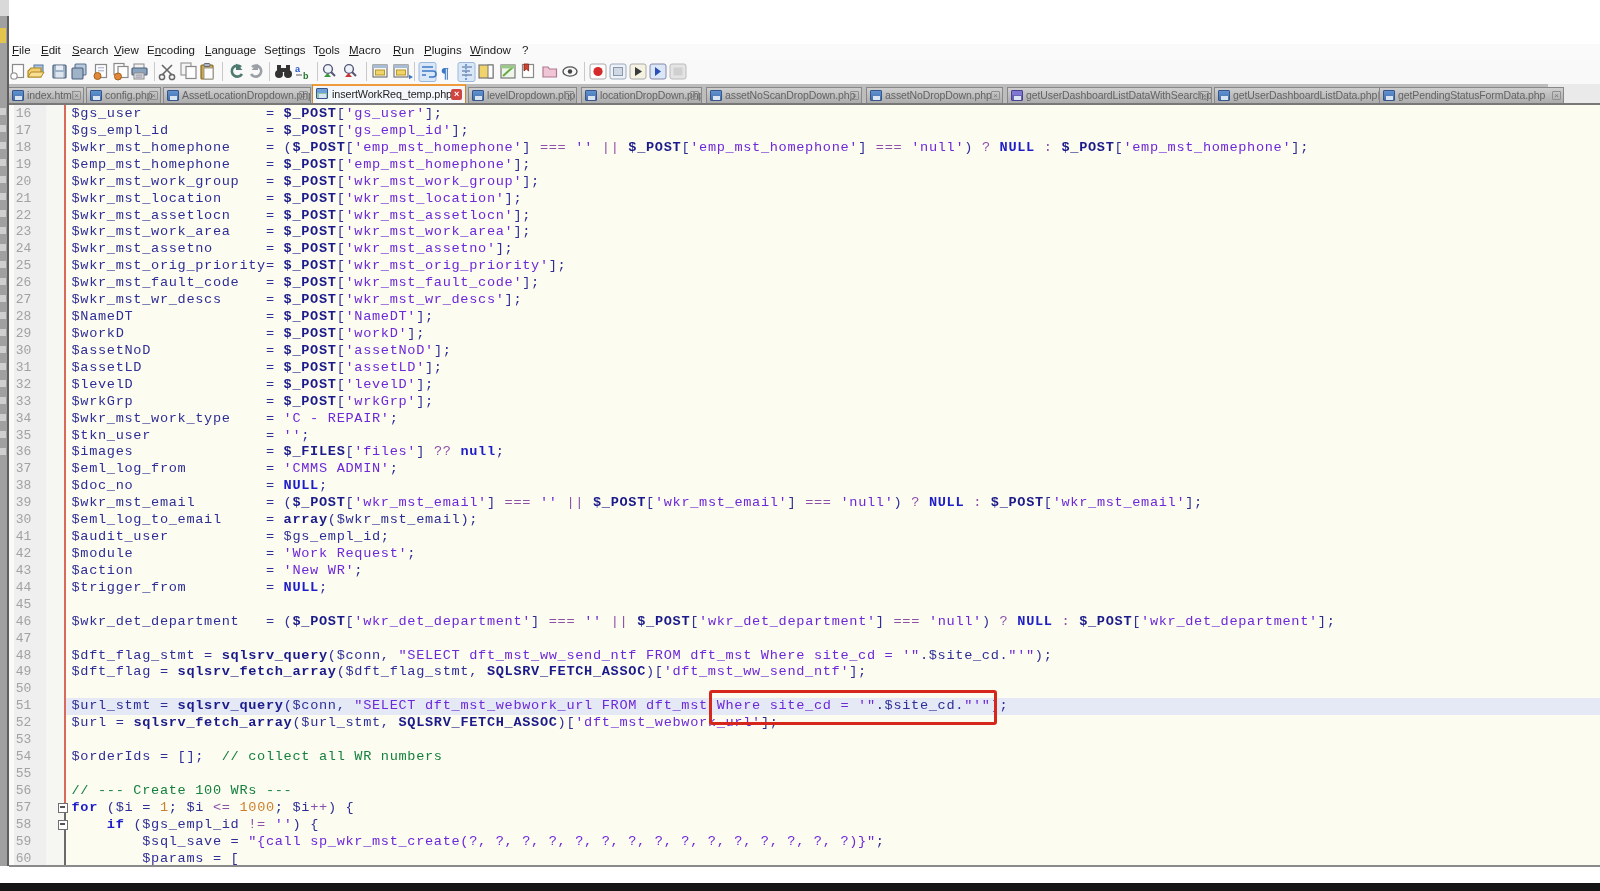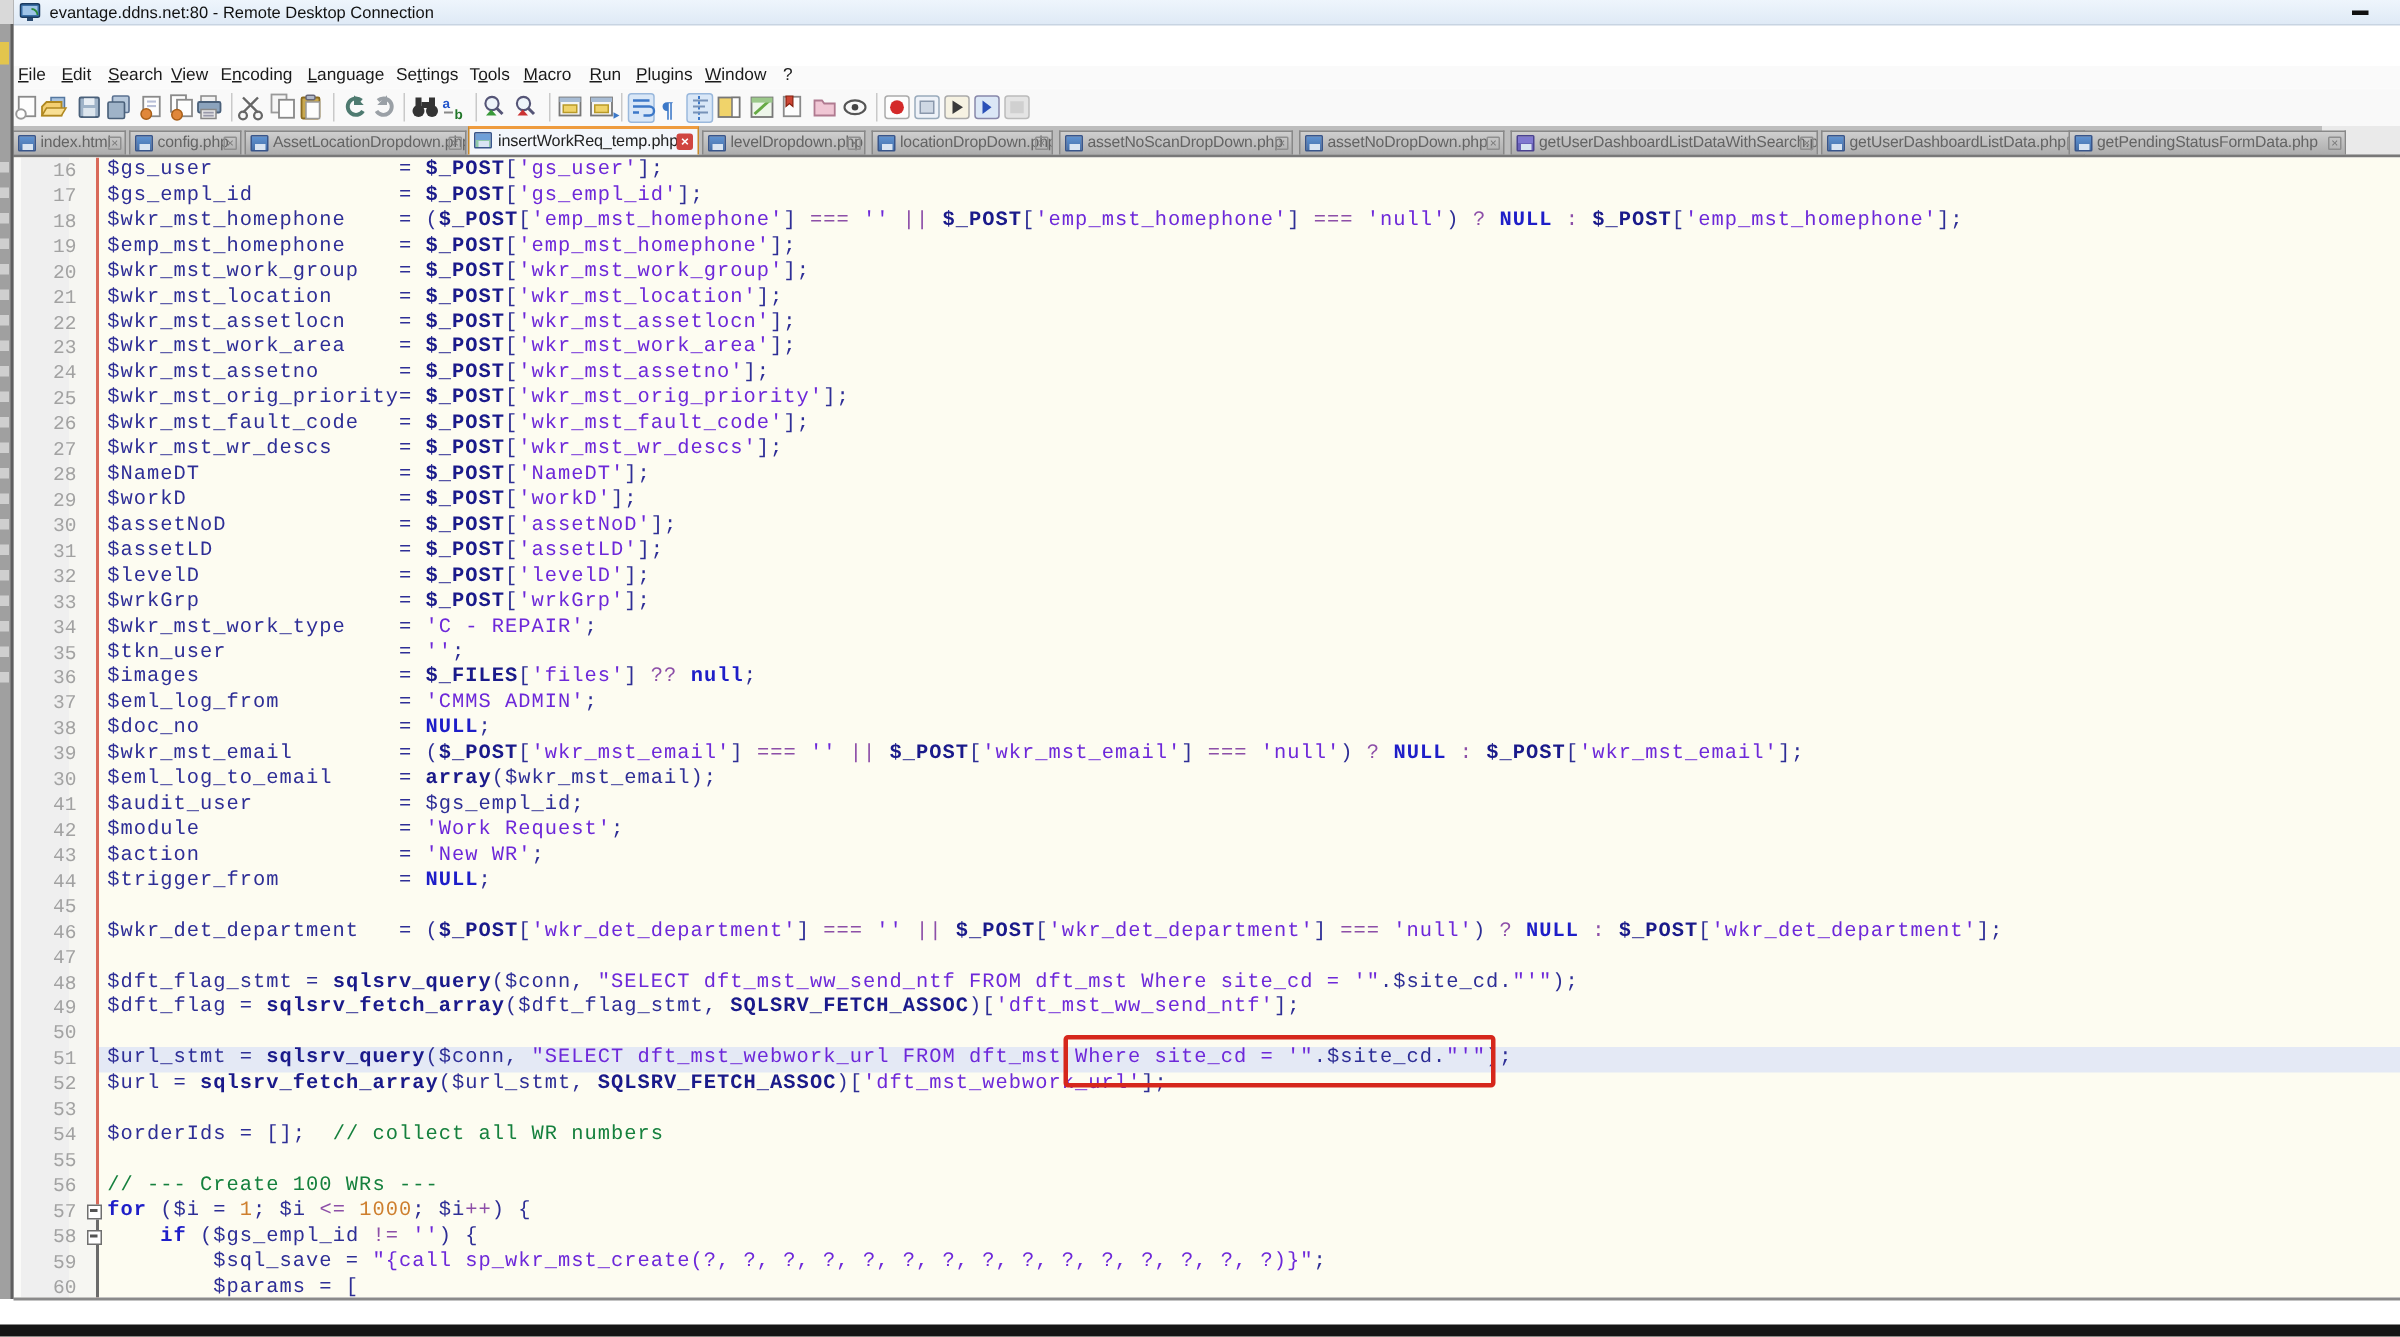--- a/index.html
+++ b/index.html
@@ -23,21 +23,21 @@
 .tab.act .tic{background:linear-gradient(#6fa0d8 45%,#8fc8a8 45%)}
 .pic{background:linear-gradient(#8078d0 45%,#6a62b8 45%);border-color:#4a4290}
 .tname{position:absolute;left:18px;top:1px}
 .tab.act .tname{top:2px;left:19px}
 .tx{position:absolute;right:2px;top:2.5px;width:9px;height:9px;border:1px solid #8f8f8f;color:#777;font-size:8px;line-height:8px;text-align:center;border-radius:1px}
 .txr{position:absolute;right:3px;top:3px;width:11px;height:11px;background:#d04540;color:#fff;font-size:9px;line-height:10px;text-align:center;border-radius:2px;font-weight:bold}
 #editor{position:absolute;left:8px;top:105px;width:1592px;height:760px;background:#fdfcf1;overflow:hidden}
 #bmmargin{position:absolute;left:1px;top:0;width:5px;height:760px;background:#fafaf8}
 #gutter{position:absolute;left:6px;top:0;width:32px;height:760px;background:#efefef}
 #foldmargin{position:absolute;left:38px;top:0;width:20px;height:760px;background:#f6f6f2}
-#gnums{position:absolute;left:12px;top:1px;width:31px;text-align:right;font-family:"Liberation Mono",monospace;font-size:13px;line-height:16.93px;color:#a2a2a2}
+#gnums{position:absolute;left:0;top:1px;width:31px;text-align:center;font-family:"Liberation Mono",monospace;font-size:13px;line-height:16.93px;color:#a2a2a2}
 #redline{position:absolute;left:55.5px;top:0;width:2.2px;height:760px;background:#d9695a}
 #curline{position:absolute;left:58px;top:592.6px;width:1534px;height:17px;background:#e4e9f5}
 #code{position:absolute;left:63.5px;top:1px;font-family:"Liberation Mono",monospace;font-size:13.6px;letter-spacing:0.68px;line-height:16.93px;color:#2e2e96;white-space:pre}
 .cl{height:16.93px}
 i{font-style:normal}
 i.s{color:#6d28d9}
 i.b{color:#1a1a8a;font-weight:bold}
 i.o{color:#8d4fa8}
 i.k{color:#1e1ec8;font-weight:bold}
 i.c{color:#15803d}
@@ -47,30 +47,20 @@
 .fbox:after{content:"";position:absolute;left:1.3px;top:2.9px;width:5px;height:1.5px;background:#555}
 #redbox{position:absolute;left:701px;top:585px;width:288px;height:35px;border:3px solid #d6271c;border-radius:3px;z-index:5}
 #botline{position:absolute;left:9px;top:865px;width:1591px;height:2px;background:#8a8a8a}
 #statusbar{position:absolute;left:0;top:867px;width:1600px;height:15.5px;background:linear-gradient(#efefef,#d8d8d8);font-size:10.5px;color:#222}
 #statusbar span{position:absolute;top:1.5px;white-space:pre}
 #blackbar{position:absolute;left:0;top:882.5px;width:1600px;height:8.5px;background:#151515}
 .ssep{position:absolute;top:2px;width:1px;height:11px;background:#b8b8b8}
 </style></head>
 <body>
 <div id="screen">
-<div id="rdpbar">
-<svg style="position:absolute;left:5px;top:2px" width="14" height="13" viewBox="0 0 14 13">
-        <rect x="0.5" y="0.5" width="13" height="9" rx="1.5" fill="#3a6ea5" stroke="#1a3a60"></rect>
-        <rect x="2" y="2" width="10" height="6" fill="#9fc4e8"></rect>
-        <rect x="5" y="10" width="4" height="2" fill="#2a4a70"></rect>
-        <path d="M8 4 a4 4 0 0 1 4 4" stroke="#2a8a3a" fill="none" stroke-width="1.2"></path>
-      </svg>
-<span class="t">evantage.ddns.net:80 - Remote Desktop Connection</span>
-<div id="rdpmin"></div>
-</div>
 <div id="menubar">
       <span style="left:12px"><u>F</u>ile</span>
       <span style="left:41px"><u>E</u>dit</span>
       <span style="left:72px"><u>S</u>earch</span>
       <span style="left:114px"><u>V</u>iew</span>
       <span style="left:147px">E<u>n</u>coding</span>
       <span style="left:205px"><u>L</u>anguage</span>
       <span style="left:264px">Se<u>t</u>tings</span>
       <span style="left:313px">T<u>o</u>ols</span>
       <span style="left:349px"><u>M</u>acro</span>

